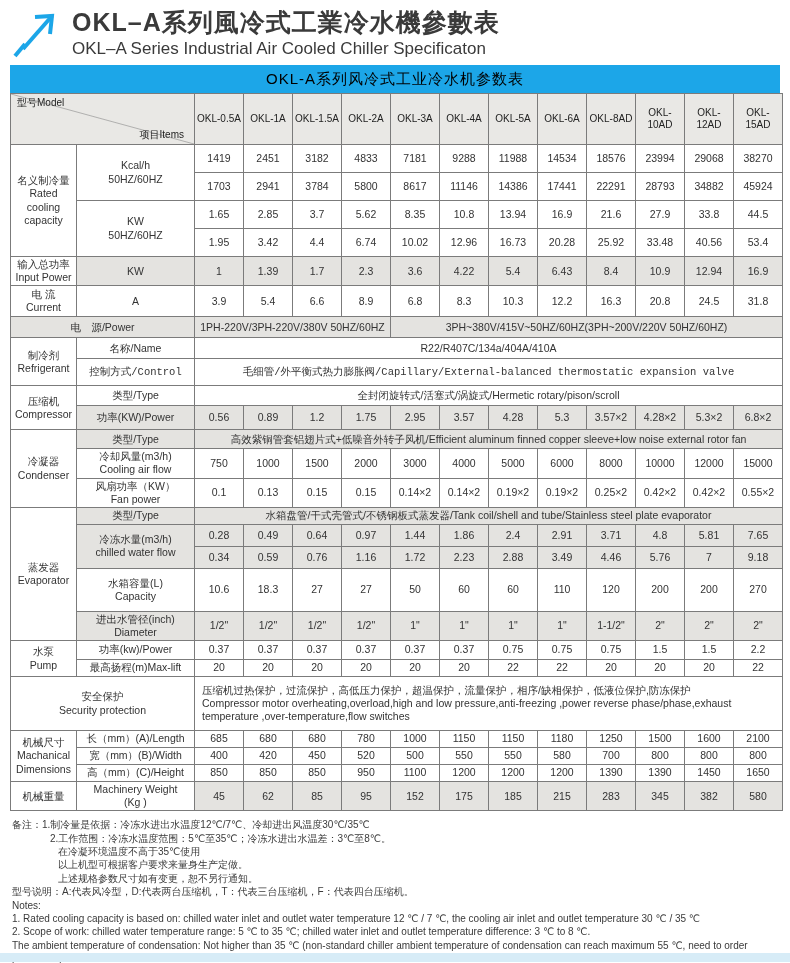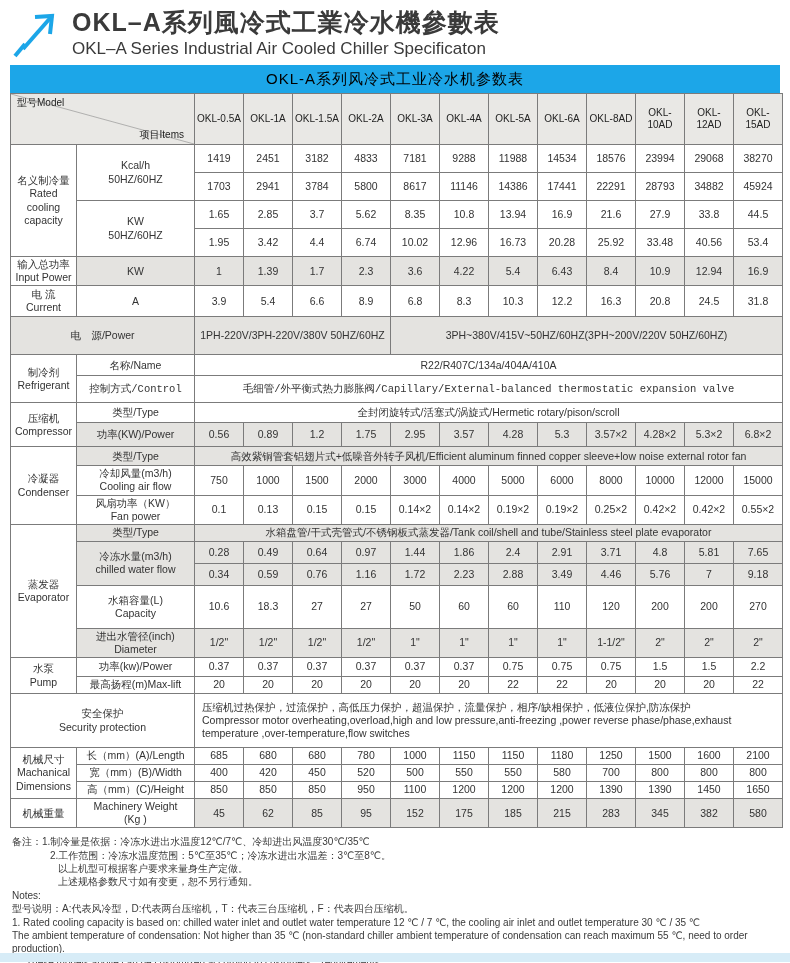--- a/index.html
+++ b/index.html
@@ -174,21 +174,21 @@
         <td class="val">8.9</td>
         <td class="val">6.8</td>
         <td class="val">8.3</td>
         <td class="val">10.3</td>
         <td class="val">12.2</td>
         <td class="val">16.3</td>
         <td class="val">20.8</td>
         <td class="val">24.5</td>
         <td class="val">31.8</td>
       </tr>
-      <tr style="height: 38px; margin-top: 36px;">
+      <tr style="height: 21px; margin-top: 36px;">
         <td colspan="2" class="group shaded">电　源/Power</td>
         <td colspan="4" class="val shaded">1PH-220V/3PH-220V/380V 50HZ/60HZ</td>
         <td colspan="8" class="val shaded">3PH~380V/415V~50HZ/60HZ(3PH~200V/220V  50HZ/60HZ)</td>
       </tr>
       <tr style="height: 21px;">
         <td rowspan="2" class="group">制冷剂
 Refrigerant</td>
         <td class="item">名称/Name</td>
         <td colspan="12" class="val">R22/R407C/134a/404A/410A</td>
       </tr>
@@ -425,22 +425,24 @@
         <td class="val shaded">345</td>
         <td class="val shaded">382</td>
         <td class="val shaded">580</td>
       </tr>
     </tbody>
 </table>
 
 <div class="notes">
     <div class="line ind-0">备注：1.制冷量是依据：冷冻水进出水温度12℃/7℃、冷却进出风温度30℃/35℃</div>
     <div class="line ind-1">2.工作范围：冷冻水温度范围：5℃至35℃；冷冻水进出水温差：3℃至8℃。</div>
+    <div class="line ind-2">在冷凝环境温度不高于35℃使用</div>
     <div class="line ind-2">以上机型可根据客户要求来量身生产定做。</div>
     <div class="line ind-2">上述规格参数尺寸如有变更，恕不另行通知。</div>
+    <div class="line ind-0">型号说明：A:代表风冷型，D:代表两台压缩机，T：代表三台压缩机，F：代表四台压缩机。</div>
     <div class="line ind-0">Notes:</div>
-    <div class="line ind-0">型号说明：A:代表风冷型，D:代表两台压缩机，T：代表三台压缩机，F：代表四台压缩机。</div>
     <div class="line ind-0">1. Rated cooling capacity is based on: chilled water inlet and outlet water temperature 12 ℃ / 7 ℃, the cooling air inlet and outlet temperature 30 ℃ / 35 ℃</div>
+    <div class="line ind-0">2. Scope of work: chilled water temperature range: 5 ℃ to 35 ℃; chilled water inlet and outlet temperature difference: 3 ℃ to 8 ℃.</div>
     <div class="line ind-0">The ambient temperature of condensation: Not higher than 35 ℃ (non-standard chiller ambient temperature of condensation can reach maximum 55 ℃, need to order production).</div>
     <div class="line ind-3">These models above can be customized according to customers’   requirements.</div>
   </div>
 
 <div class="footer-bar"></div>
 
 </body></html>

